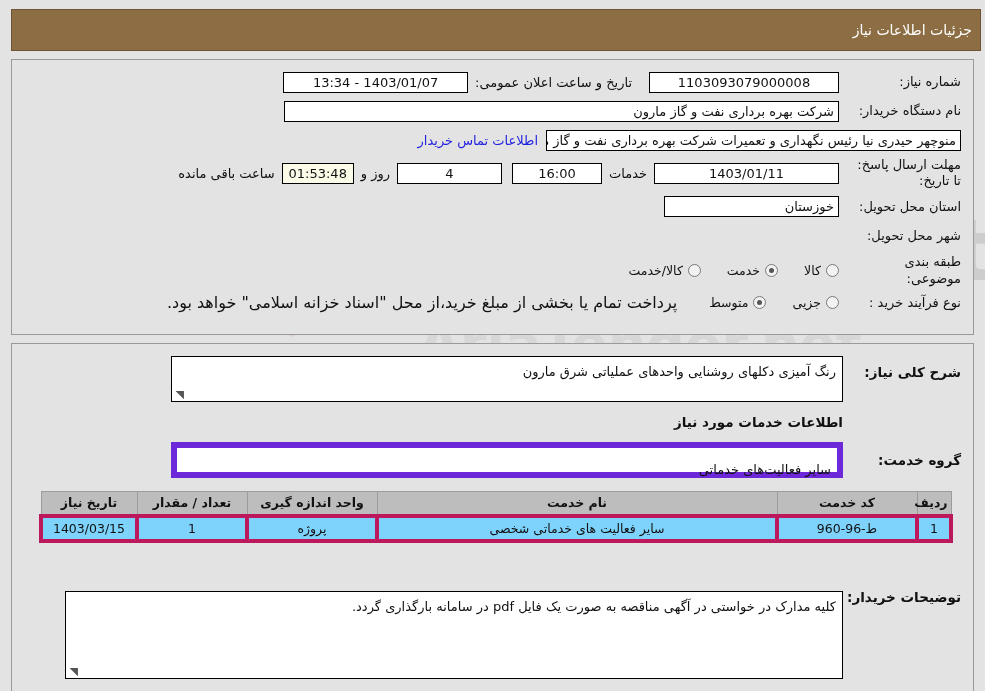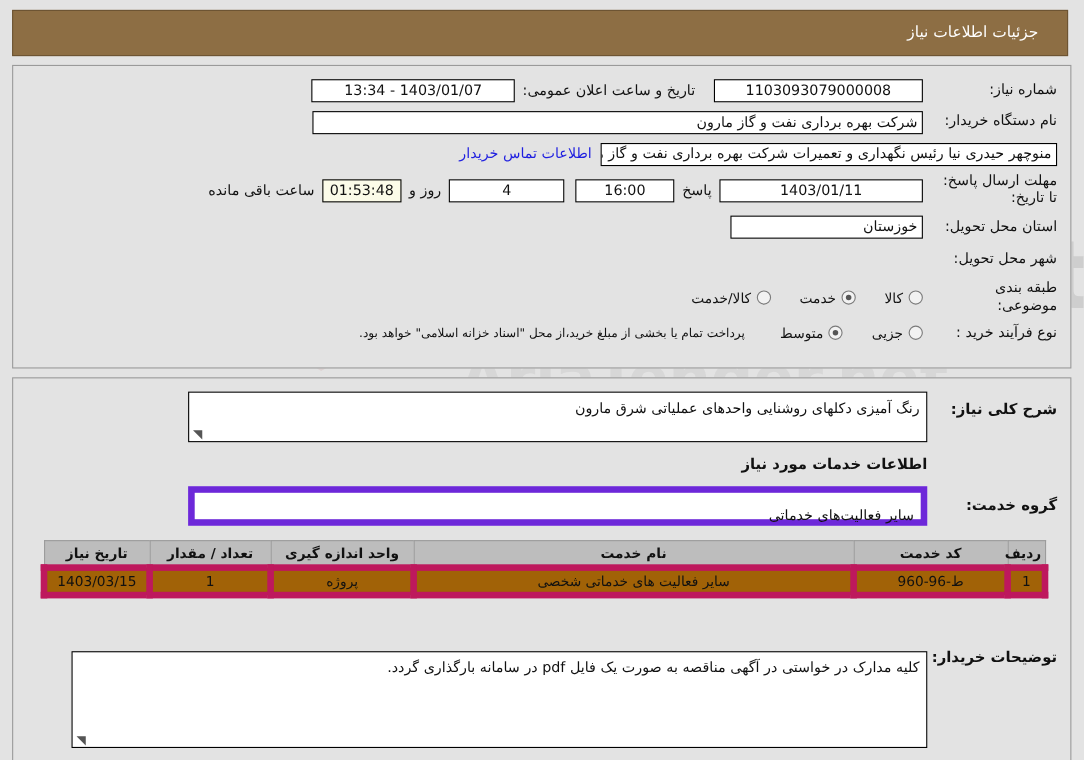--- a/index.html
+++ b/index.html
@@ -24,28 +24,28 @@
     width: 985px; height: 340px;
     pointer-events: none;
     z-index: 0;
     opacity: 1;
   }
 
   .page { position: relative; z-index: 2; width: 985px; }
 
   
   .header-bar {
-    margin: 9px 14px 0 11px;
+    margin: 9px 4px 0 11px;
     height: 42px;
     background: #8d6e44;
     border: 1px solid #6d5433;
     display: flex;
     align-items: center;
     justify-content: flex-start;
-    padding: 0 26px;
+    padding: 0 8px;
   }
   .header-bar .title {
     color: #ffffff;
     font-size: 14px;
     letter-spacing: .2px;
   }
 
   
   .panel {
     margin: 8px 11px 0 11px;
@@ -122,21 +122,21 @@
   }
   .radio.checked::after {
     content: "";
     position: absolute;
     left: 3px; top: 3px;
     width: 5px; height: 5px;
     border-radius: 50%;
     background: #555;
   }
   .radio-label { font-size: 12.5px; }
-  .note { font-size: 11px; padding-right: 6px; }
+  .note { font-size: 16px; padding-right: 6px; }
 
   
   .panel.p2 { padding: 12px 12px 14px 12px; }
   .ta-row { display: flex; align-items: flex-start; margin-bottom: 12px; }
   .ta-lbl {
     width: 118px; flex: 0 0 118px;
     text-align: right; 
     font-weight: bold; font-size: 13.5px;
     padding-top: 8px;
   }
@@ -193,22 +193,22 @@
   table.grid th {
     background: #bdbdbd;
     border: 1px solid #9c9c9c;
     height: 25px;
     font-weight: bold;
     color: #111;
     text-align: center;
     padding: 2px 3px;
   }
   table.grid td {
-    background: #a16207;
-    border: 6px solid #be185d;
+    background: #7dd3fc;
+    border: 4px solid #be185d;
     height: 25px;
     text-align: center;
     padding: 2px 3px;
     color: #111;
   }
   .c-radif { width: 34px; }
   .c-code  { width: 140px; }
   .c-name  { width: 400px; }
   .c-unit  { width: 130px; }
   .c-qty   { width: 110px; }
@@ -271,21 +271,21 @@
     </div>
 
     <div class="row">
       <div class="fld rtl-start" style="width:415px">منوچهر حیدری نیا رئیس نگهداری و تعمیرات شرکت بهره برداری نفت و گاز مارون</div>
       <span class="link">اطلاعات تماس خریدار</span>
     </div>
 
     <div class="row">
       <span class="lbl two-line">مهلت ارسال پاسخ: تا تاریخ:</span>
       <div class="fld" style="width:185px">1403/01/11</div>
-      <span class="inline-txt">پاسخ</span>
+      <span class="inline-txt">خدمات</span>
       <div class="fld" style="width:90px">16:00</div>
       <span class="gap"></span>
       <div class="fld" style="width:105px">4</div>
       <span class="inline-txt">روز و</span>
       <div class="fld cream" style="width:72px">01:53:48</div>
       <span class="inline-txt">ساعت باقی مانده</span>
     </div>
 
     <div class="row">
       <span class="lbl">استان محل تحویل:</span>

